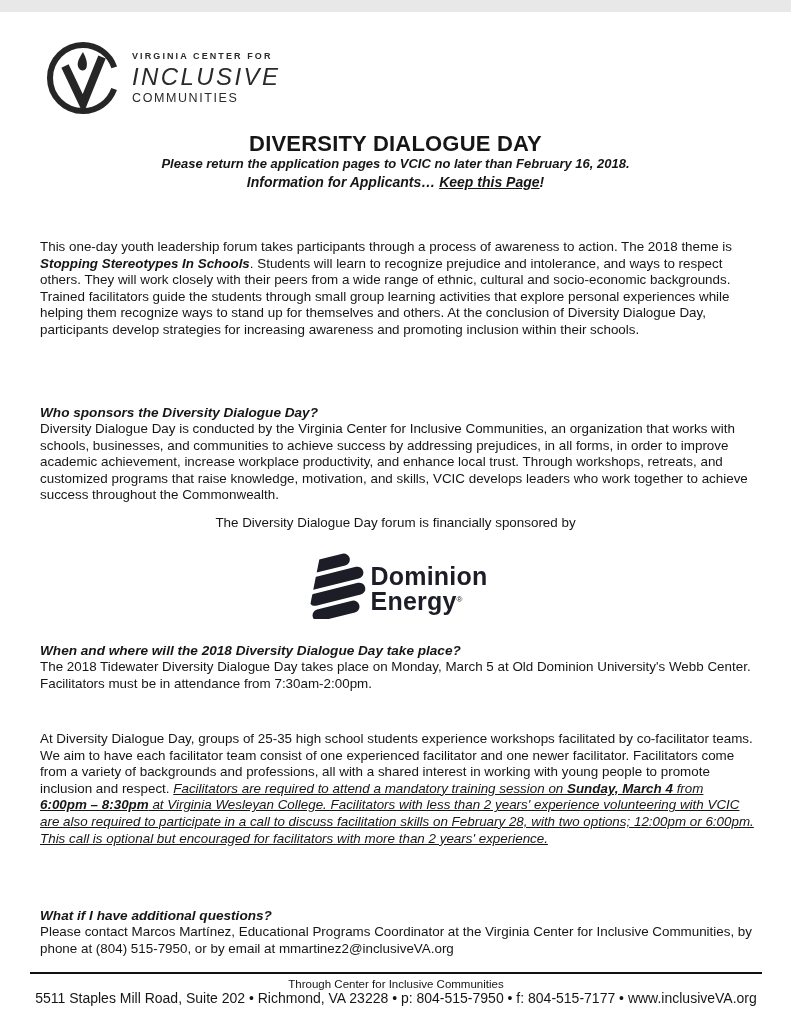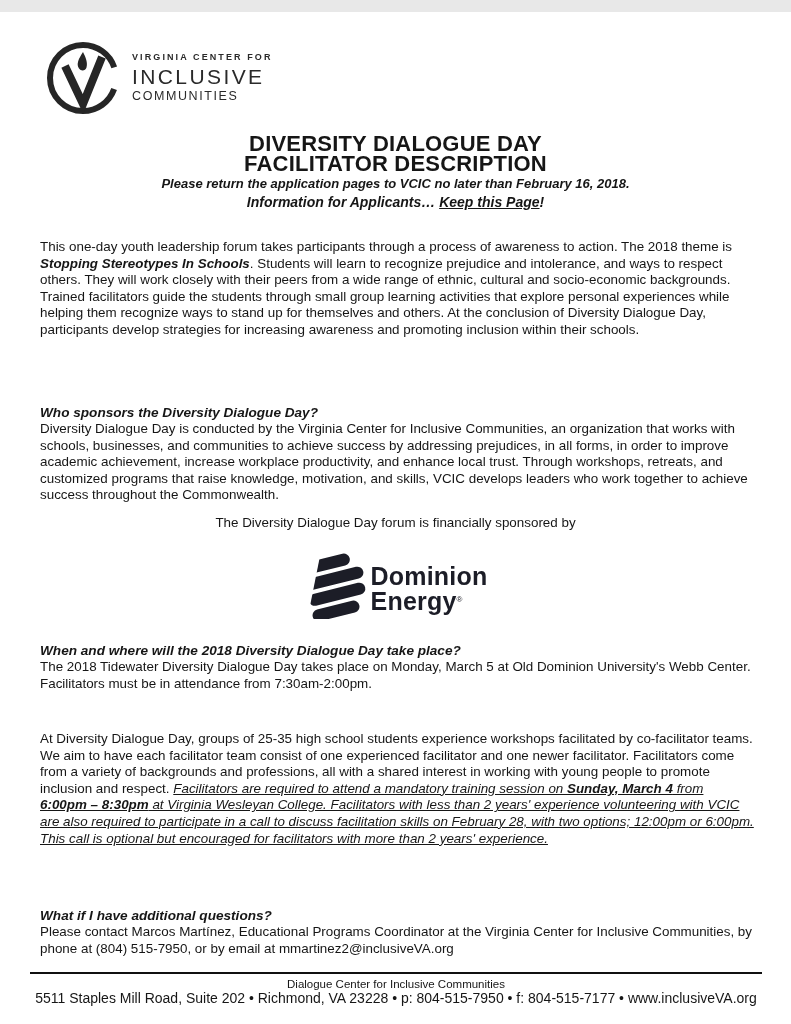--- a/index.html
+++ b/index.html
@@ -10,21 +10,21 @@
     background:#ffffff;
     font-family:"Liberation Sans","DejaVu Sans",sans-serif;
     color:#161616;
     overflow:hidden;
   }
   
   .org-logo{position:absolute;top:28px;left:45px;display:flex;align-items:center;gap:11px;}
   .org-logo svg{display:block;}
   .org-logo-text{color:#2a2a2a;line-height:1;}
   .org-logo-l1{font-size:9px;font-weight:bold;letter-spacing:2.1px;margin-bottom:4px;}
-  .org-logo-l2{font-size:21px;letter-spacing:2.4px;font-weight:normal;margin-bottom:3px;}
+  .org-logo-l2{font-size:24px;letter-spacing:2.4px;font-weight:normal;margin-bottom:3px;font-style:italic;}
   .org-logo-l3{font-size:12.5px;letter-spacing:1.6px;font-weight:normal;}
   
   .title-block{position:absolute;top:122px;left:0;width:791px;text-align:center;}
   .title-line{font-size:22px;font-weight:bold;line-height:20px;letter-spacing:.2px;}
   .title-note{font-size:13px;font-style:italic;font-weight:bold;line-height:19px;}
   .title-note-2{font-size:14px;font-style:italic;font-weight:bold;line-height:19px;}
   .u{text-decoration:underline;}
   
   .section{position:absolute;left:40px;width:714px;font-size:13.4px;line-height:16.6px;}
   .section-heading{font-weight:bold;font-style:italic;font-size:13.6px;line-height:17px;}
@@ -65,21 +65,20 @@
     </span>
     <div class="org-logo-text">
       <div class="org-logo-l1">VIRGINIA CENTER FOR</div>
       <div class="org-logo-l2">INCLUSIVE</div>
       <div class="org-logo-l3">COMMUNITIES</div>
     </div>
   </div>
 
   <div class="title-block">
     <div class="title-line">DIVERSITY DIALOGUE DAY</div>
-    <div class="title-line">FACILITATOR DESCRIPTION</div>
     <div class="title-note">Please return the application pages to VCIC no later than February 16, 2018.</div>
     <div class="title-note-2"><span>Information for Applicants… </span><span class="u">Keep this Page</span><span>!</span></div>
   </div>
 
   <div class="section sec-what-is">
     <div class="section-body"><span>This one-day youth leadership forum takes participants through a process of awareness to action.  The 2018 theme is </span><span class="rb ri">Stopping Stereotypes In Schools</span><span>.  Students will learn to recognize prejudice and intolerance, and ways to respect others.  They will work closely with their peers from a wide range of ethnic, cultural and socio-economic backgrounds. Trained facilitators guide the students through small group learning activities that explore personal experiences while helping them recognize ways to stand up for themselves and others.  At the conclusion of Diversity Dialogue Day, participants develop strategies for increasing awareness and promoting inclusion within their schools.</span></div>
   </div>
 
   <div class="section sec-sponsors">
     <div class="section-heading">Who sponsors the Diversity Dialogue Day?</div>
@@ -121,17 +120,17 @@
   <div class="section sec-facilitators">
     <div class="section-body"><span>At Diversity Dialogue Day, groups of 25-35 high school students experience workshops facilitated by co-facilitator teams. We aim to have each facilitator team consist of one experienced facilitator and one newer facilitator. Facilitators come from a variety of backgrounds and professions, all with a shared interest in working with young people to promote inclusion and respect.  </span><span class="ri ru">Facilitators are required to attend a mandatory training session on </span><span class="rb ri ru">Sunday, March 4</span><span class="ri ru"> from </span><span class="rb ri ru">6:00pm – 8:30pm</span><span class="ri ru"> at Virginia Wesleyan College. Facilitators with less than 2 years' experience volunteering with VCIC are also required to participate in a call to discuss facilitation skills on February 28, with two options; 12:00pm or 6:00pm. This call is optional but encouraged for facilitators with more than 2 years' experience.</span></div>
   </div>
 
   <div class="section sec-questions">
     <div class="section-heading">What if I have additional questions?</div>
     <div class="section-body"><span>Please contact Marcos Martínez, Educational Programs Coordinator at the Virginia Center for Inclusive Communities, by phone at (804) 515-7950, or by email at mmartinez2@inclusiveVA.org</span></div>
   </div>
 
   <div class="footer">
-    <div class="footer-l1">Dialogue Center for Inclusive Communities</div>
+    <div class="footer-l1">Through Center for Inclusive Communities</div>
     <div class="footer-l2">5511 Staples Mill Road, Suite 202 • Richmond, VA 23228 • p: 804-515-7950 • f: 804-515-7177 • www.inclusiveVA.org</div>
   </div>
 
 </div>
 
 </body></html>

